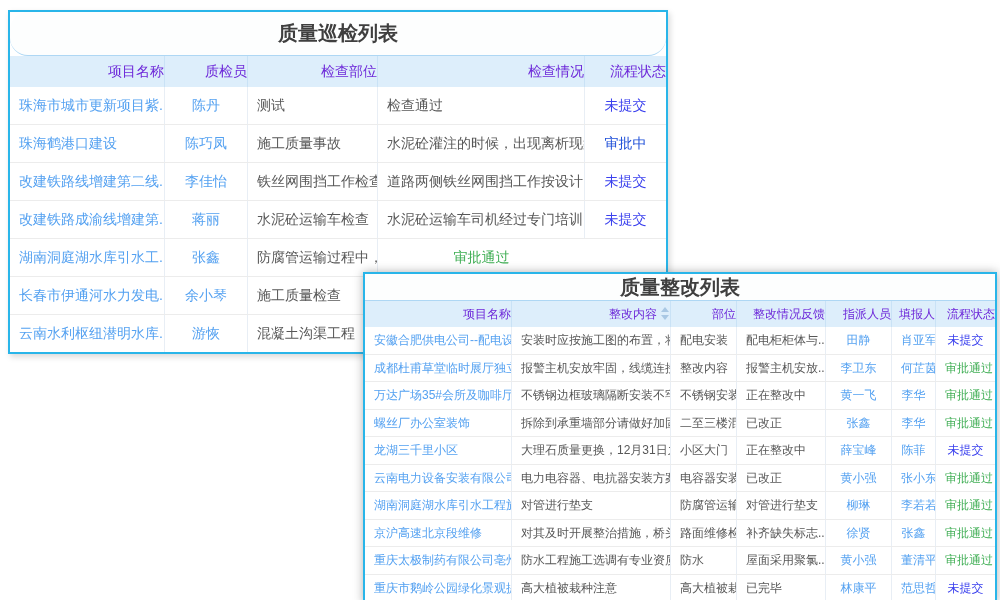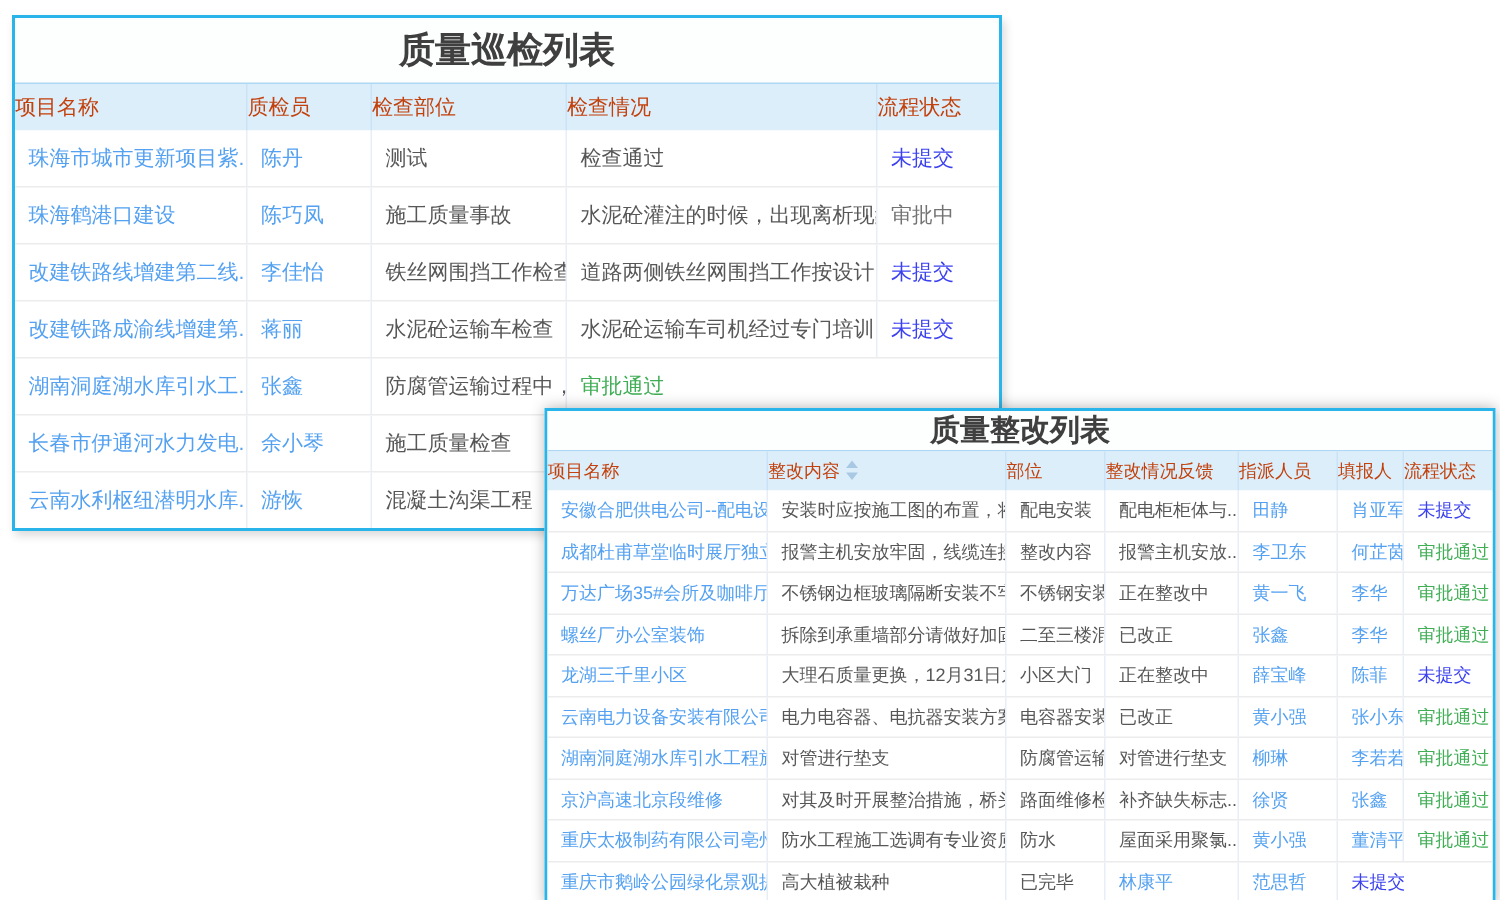--- a/index.html
+++ b/index.html
@@ -12,43 +12,43 @@
     position:absolute;background:#ffffff;box-sizing:border-box;
     border:2px solid #29b5e9;
   }
   #t1{left:8px;top:10px;width:660px;box-shadow:2px 3px 6px rgba(0,0,0,.15);}
   #t2{left:363px;top:272px;width:634px;box-shadow:0 0 9px rgba(60,60,60,.4);}
   .title{
     text-align:center;font-weight:bold;color:#3f3f3f;
     border-bottom:1px solid #aed7f4;background:#fdfefe;
     white-space:nowrap;overflow:hidden;
   }
-  #t1 .title{height:43px;line-height:43px;font-size:24px;}
+  #t1 .title{height:43px;line-height:43px;font-size:20px;border-radius:18px;}
   #t2 .title{height:26px;line-height:26px;font-size:20px;}
   .thead{display:grid;background:#ddeefb;}
   .tr{display:grid;border-top:1px solid #ececec;background:#fff;}
   .tbody .tr:first-child{border-top:none;}
   #t1 .thead,#t1 .tr{grid-template-columns:155px 83px 130px 207px 81px;}
   #t2 .thead,#t2 .tr{grid-template-columns:147px 159px 66px 89px 66px 44px 59px;}
   .th{
-    text-align:left;color:#c2410c;border-right:1px solid #c9e2f6;
+    text-align:right;color:#6d28d9;border-right:1px solid #c9e2f6;
     white-space:nowrap;overflow:hidden;
   }
   #t1 .th{height:31px;line-height:31px;font-size:14px;}
   #t2 .th{height:26px;line-height:26px;font-size:12px;}
   .th:last-child{border-right:none;}
   .td{
     color:#575757;border-right:1px solid #e8eef5;
     white-space:nowrap;overflow:hidden;padding:0 9px;box-sizing:border-box;
     text-align:left;
   }
-  .td:last-child{border-right:none;}
+  .td:last-child{border-right:none;font-family:Liberation Serif, serif;}
   #t1 .td{height:37px;line-height:37px;font-size:14px;}
   #t2 .td{height:26.5px;line-height:26.5px;font-size:12px;}
-  .c-center{text-align:left;}
+  .c-center{text-align:center;}
   .lnk{color:#54a1f1;cursor:pointer;}
   .st{font-weight:normal;}
   .sort{
     display:inline-block;width:9px;height:13px;margin-left:4px;
     position:relative;vertical-align:-2px;cursor:pointer;
   }
   .sort::before{
     content:'';position:absolute;top:0;left:0;width:0;height:0;
     border-left:4px solid transparent;border-right:4px solid transparent;
     border-bottom:5px solid #a9c8e4;
@@ -77,21 +77,21 @@
         <div class="td c-center"><span class="lnk">陈丹</span></div>
         <div class="td">测试</div>
         <div class="td">检查通过</div>
         <div class="td c-center st" style="color: rgb(59, 65, 238);">未提交</div>
       </div>
       <div class="tr">
         <div class="td"><span class="lnk">珠海鹤港口建设</span></div>
         <div class="td c-center"><span class="lnk">陈巧凤</span></div>
         <div class="td">施工质量事故</div>
         <div class="td">水泥砼灌注的时候，出现离析现象</div>
-        <div class="td c-center st" style="color: #737373;">审批中</div>
+        <div class="td c-center st" style="color: #1d4ed8;">审批中</div>
       </div>
       <div class="tr">
         <div class="td"><span class="lnk">改建铁路线增建第二线...</span></div>
         <div class="td c-center"><span class="lnk">李佳怡</span></div>
         <div class="td">铁丝网围挡工作检查</div>
         <div class="td">道路两侧铁丝网围挡工作按设计...</div>
         <div class="td c-center st" style="color: rgb(59, 65, 238);">未提交</div>
       </div>
       <div class="tr">
         <div class="td"><span class="lnk">改建铁路成渝线增建第...</span></div>
@@ -211,20 +211,21 @@
         <div class="td"><span class="lnk">重庆太极制药有限公司亳州中...</span></div>
         <div class="td">防水工程施工选调有专业资质...</div>
         <div class="td">防水</div>
         <div class="td">屋面采用聚氯...</div>
         <div class="td c-center"><span class="lnk">黄小强</span></div>
         <div class="td c-center"><span class="lnk">董清平</span></div>
         <div class="td c-center st" style="color: rgb(63, 174, 84);">审批通过</div>
       </div>
       <div class="tr">
         <div class="td"><span class="lnk">重庆市鹅岭公园绿化景观提升...</span></div>
+        <div class="td">高大植被栽种注意</div>
         <div class="td">高大植被栽种</div>
         <div class="td">已完毕</div>
         <div class="td c-center"><span class="lnk">林康平</span></div>
         <div class="td c-center"><span class="lnk">范思哲</span></div>
         <div class="td c-center st" style="color: rgb(59, 65, 238);">未提交</div>
       </div>
     </div>
 </div>
 
 </body></html>

